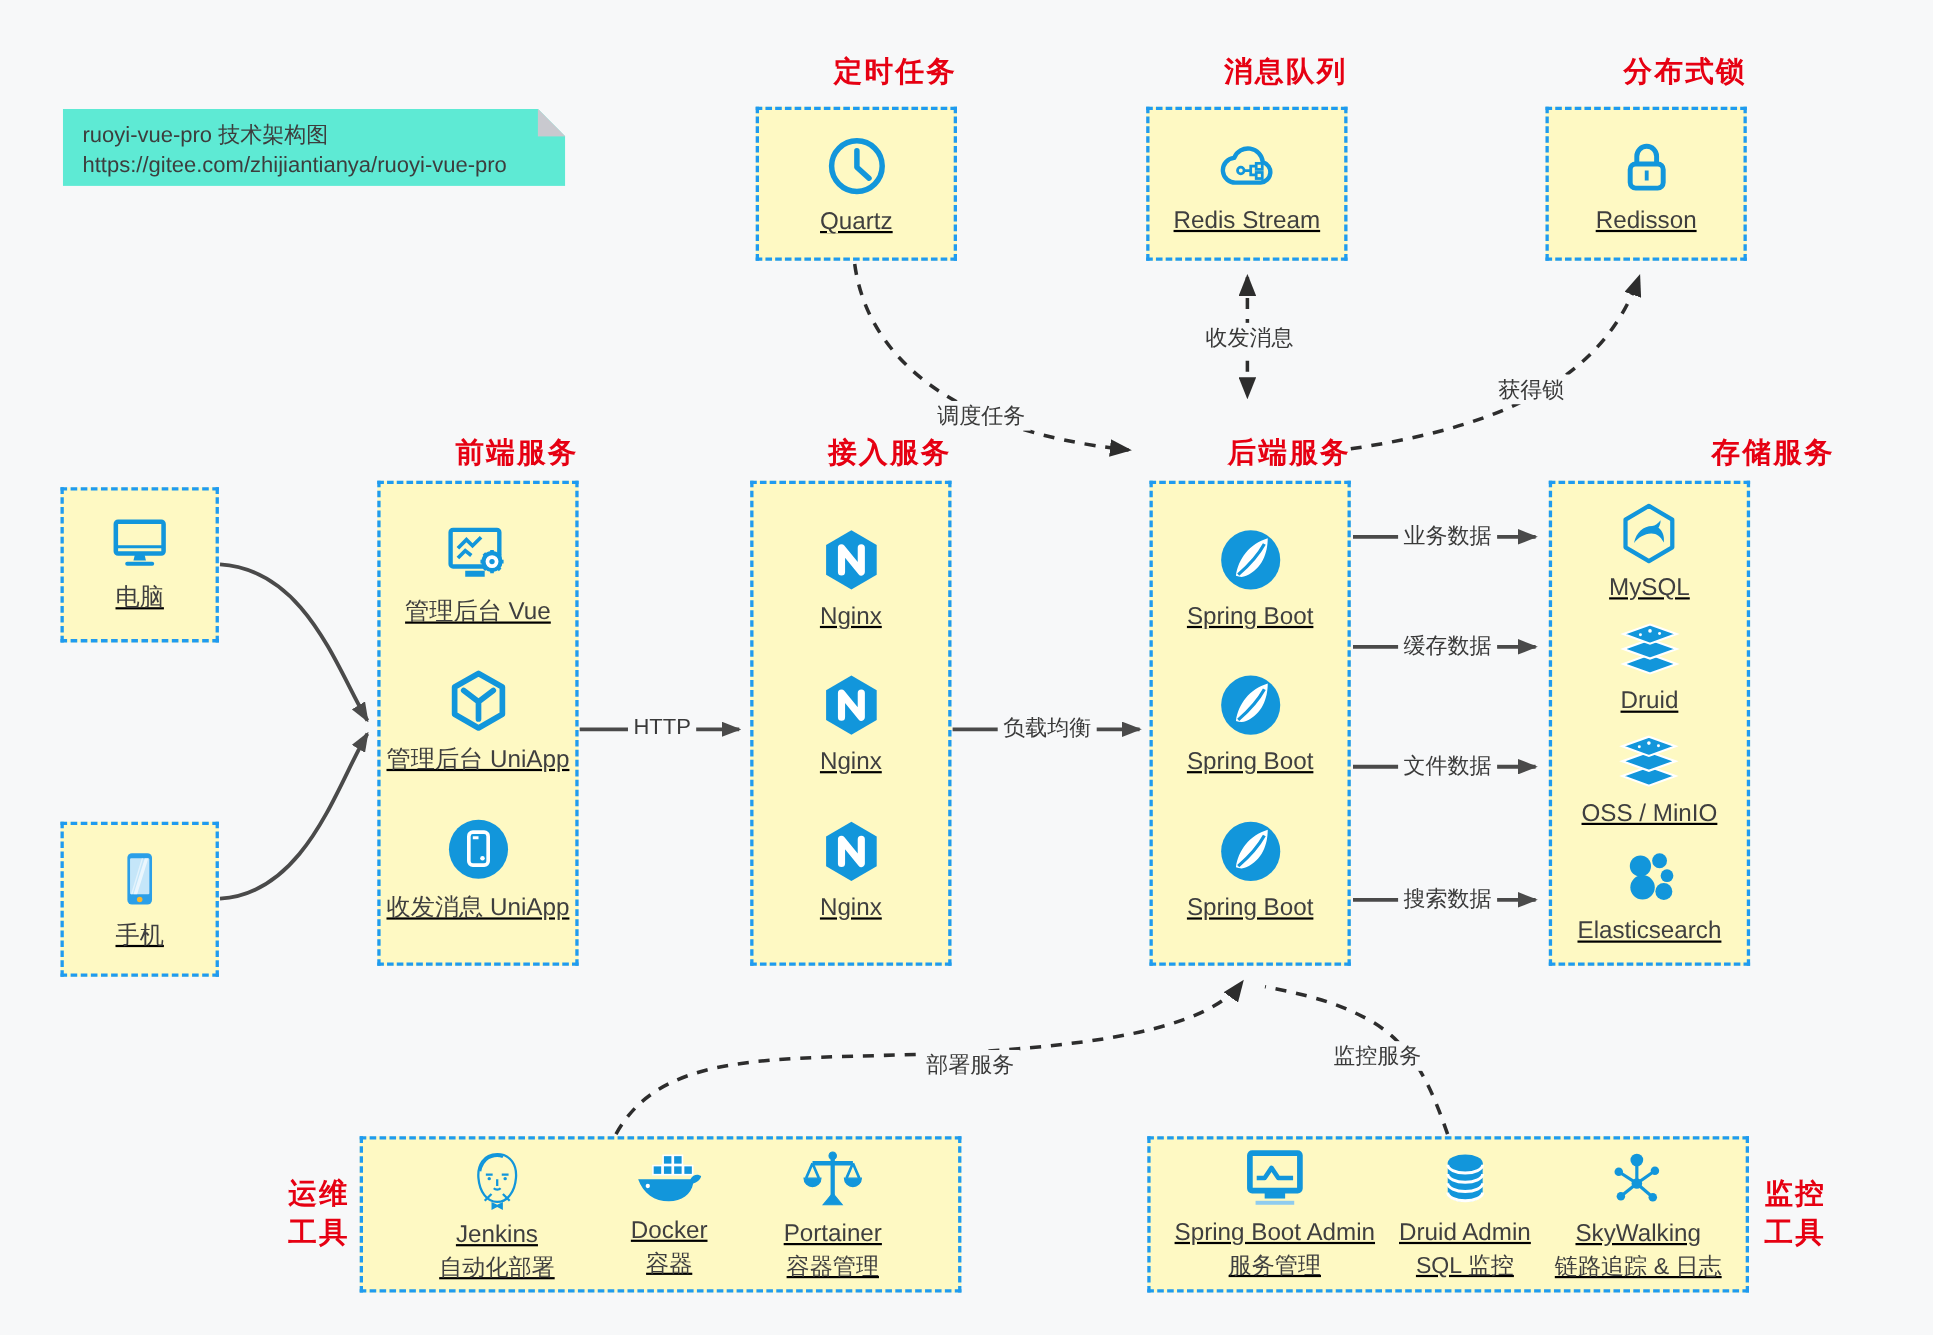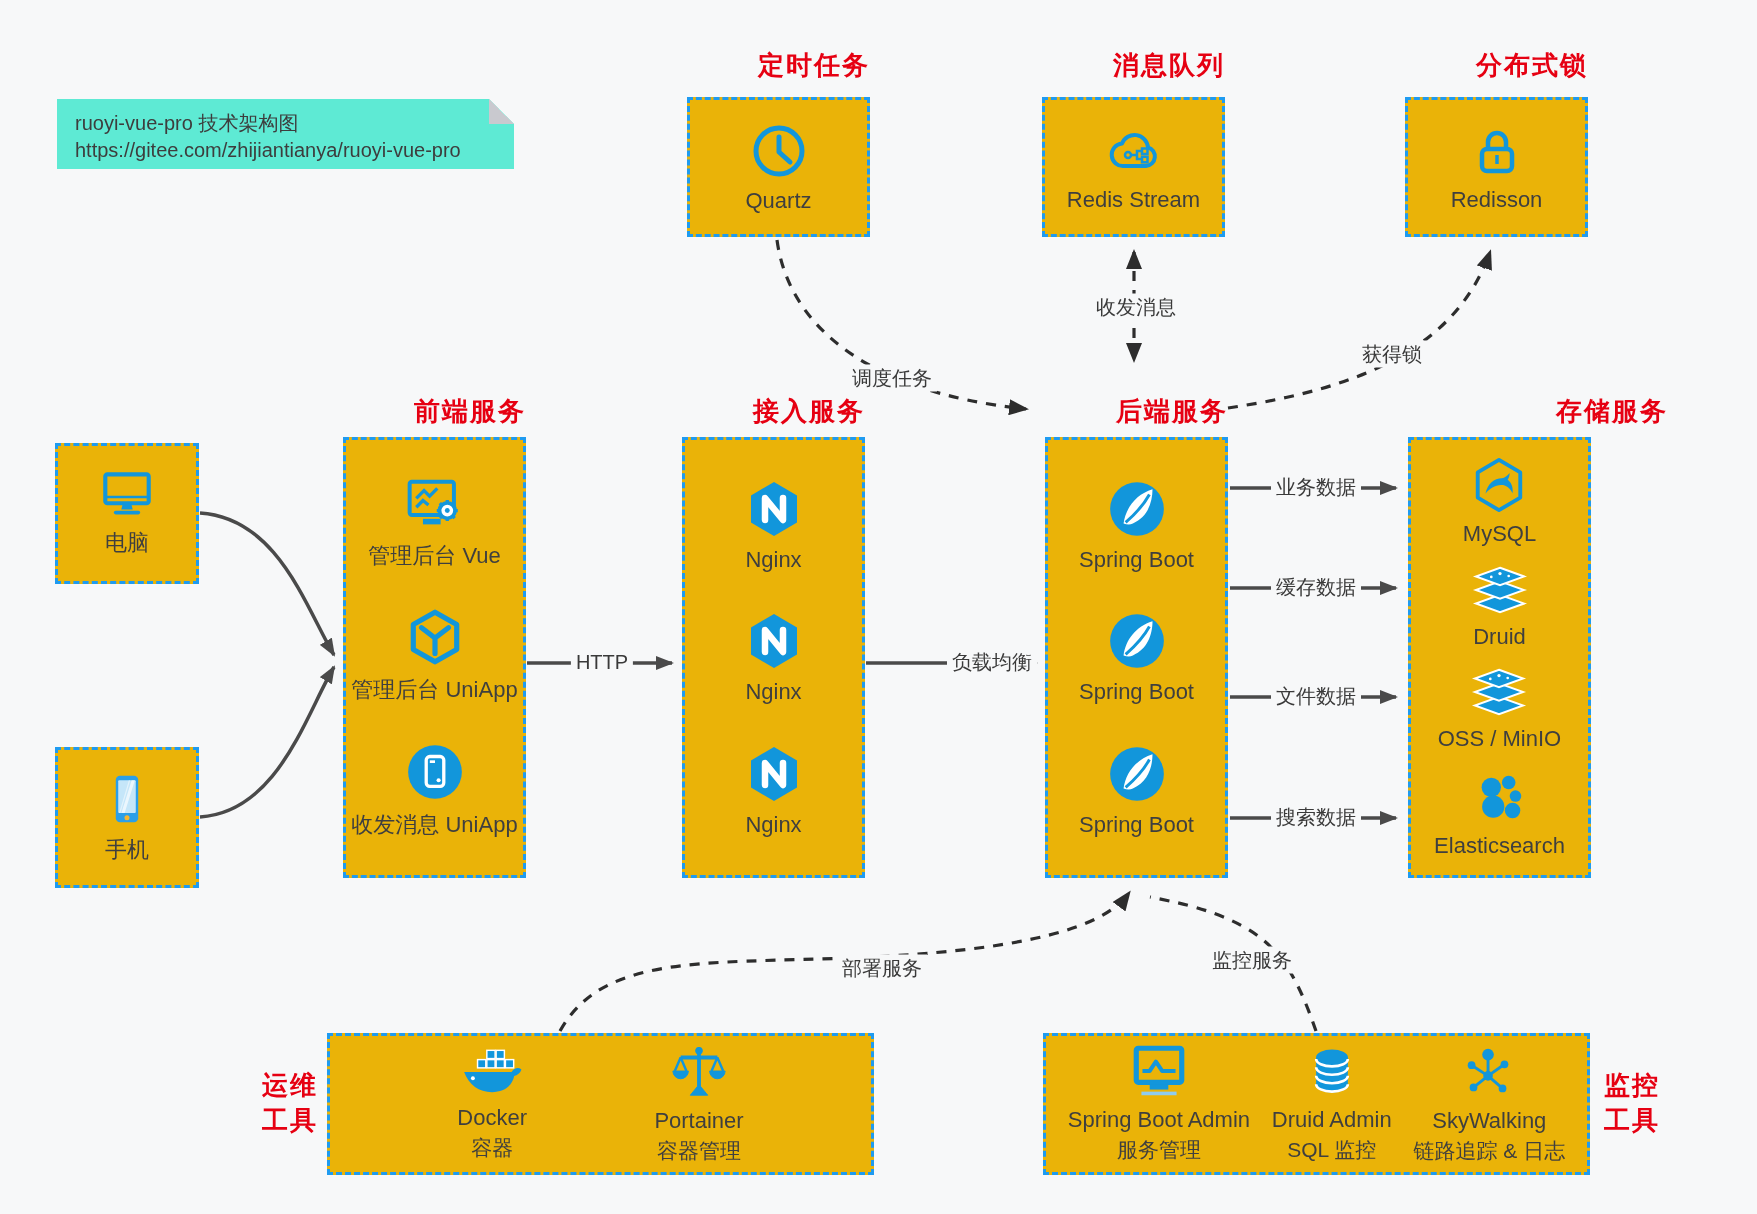--- a/index.html
+++ b/index.html
@@ -11,22 +11,22 @@
 
   
   .note{position:absolute;left:57px;top:99px;width:457px;height:70px;background:#5eead4;
         clip-path:polygon(0 0,calc(100% - 25px) 0,100% 25px,100% 100%,0 100%);
         box-sizing:border-box;padding:11px 16px 0 18px;font-size:20px;line-height:27px;
         color:#3d3d3d;z-index:2;}
   .note-fold{position:absolute;top:0;right:0;width:25px;height:25px;
         background:linear-gradient(to left bottom,rgba(0,0,0,0) 50%,#c9c9cf 50%);}
 
   
-  .gbox{position:absolute;background:#eab308;border:3px dashed #1f9bf0;box-sizing:border-box;
-        display:flex;align-items:center;z-index:2;}
+  .gbox{position:absolute;background:#fef9c3;border:3px dashed #1f9bf0;box-sizing:border-box;
+        display:flex;align-items:center;z-index:2;text-decoration:underline;}
   .vbox{flex-direction:column;justify-content:space-evenly;}
   .hbox{flex-direction:row;justify-content:space-evenly;}
   .cbox{flex-direction:column;justify-content:center;gap:10px;}
 
   .gtitle{position:absolute;color:#e60012;font-size:26px;font-weight:bold;text-align:right;
         letter-spacing:2px;white-space:nowrap;z-index:2;}
   .side-label{position:absolute;color:#e60012;font-size:26px;font-weight:bold;line-height:35px;
         letter-spacing:2px;z-index:2;}
 
   .node{display:flex;flex-direction:column;align-items:center;gap:7px;}
@@ -270,20 +270,40 @@
       <div class="nlabel">Elasticsearch</div>
     </div>
   </div>
 
   <div class="side-label" style="left:252px;top:1068px;width:66px;text-align:right;">
     <div>运维</div>
     <div>工具</div>
   </div>
   <div class="gbox hbox" style="left:327px;top:1033px;width:547px;height:142px;">
     <div class="node">
+      <svg class="icon" width="62" height="60" viewBox="0 0 60 58">
+        <g stroke="#1296db" fill="none" stroke-width="2">
+          <path d="M30,7 C18,7 12.5,17 13.5,28 C14.5,40 21,49 30,49 C39,49 45.5,40 46.5,28 C47.5,17 42,7 30,7 Z"></path>
+          <path d="M15,22 C17,11 26,6.5 34,8 M20,12 C25,8.5 31,8 35,9.5"></path>
+          <path d="M20,25 h6 M34,25 h6"></path>
+          <path d="M30,29 v6 M27,37 c1.5,1.5 4.5,1.5 6,0"></path>
+          <path d="M19,48 L25,42 M41,48 L35,42"></path>
+        </g>
+        <g fill="#1296db">
+          <circle cx="23" cy="28.5" r="1.5"></circle>
+            <circle cx="37" cy="28.5" r="1.5"></circle>
+          <path d="M25,49 l5,2.5 l5,-2.5 v7 l-5,-2.5 l-5,2.5 Z"></path>
+        </g>
+      </svg>
+      <div>
+        <div class="nlabel">Jenkins</div>
+        <div class="ndesc">自动化部署</div>
+      </div>
+    </div>
+    <div class="node">
       <svg class="icon" width="64" height="52" viewBox="0 0 62 50">
         <g fill="#1296db" stroke="#ffffff" stroke-width="1.4">
           <rect x="26" y="4" width="8" height="8"></rect>
             <rect x="35" y="4" width="8" height="8"></rect>
           <rect x="17" y="13" width="8" height="8"></rect>
             <rect x="26" y="13" width="8" height="8"></rect>
           <rect x="35" y="13" width="8" height="8"></rect>
             <rect x="44" y="13" width="8" height="8"></rect>
         </g>
         <path d="M4,25 H50 C52.5,21 56.5,20 59.5,22.5 C58.5,26 55.5,28 52.5,28.8 C50.5,38.5 42.5,44.5 31,44.5 C18.5,44.5 8.5,37.5 4,25 Z" fill="#1296db"></path>
@@ -366,21 +386,21 @@
         </g>
       </svg>
       <div>
         <div class="nlabel">SkyWalking</div>
         <div class="ndesc">链路追踪 &amp; 日志</div>
       </div>
     </div>
   </div>
 
   <div class="edge-label" style="left:602px;top:662px;">HTTP</div>
-  <div class="edge-label" style="left:952px;top:662px;margin-left:40px;">负载均衡</div>
+  <div class="edge-label" style="left:952px;top:662px;">负载均衡</div>
   <div class="edge-label" style="left:1316px;top:487px;">业务数据</div>
   <div class="edge-label" style="left:1316px;top:587px;">缓存数据</div>
   <div class="edge-label" style="left:1316px;top:696px;">文件数据</div>
   <div class="edge-label" style="left:1316px;top:817px;">搜索数据</div>
   <div class="edge-label" style="left:872px;top:378px;margin-left:20px;">调度任务</div>
   <div class="edge-label" style="left:1136px;top:307px;">收发消息</div>
   <div class="edge-label" style="left:1392px;top:354px;text-align:center;">获得锁</div>
   <div class="edge-label" style="left:882px;top:968px;">部署服务</div>
   <div class="edge-label" style="left:1252px;top:960px;">监控服务</div>
 

